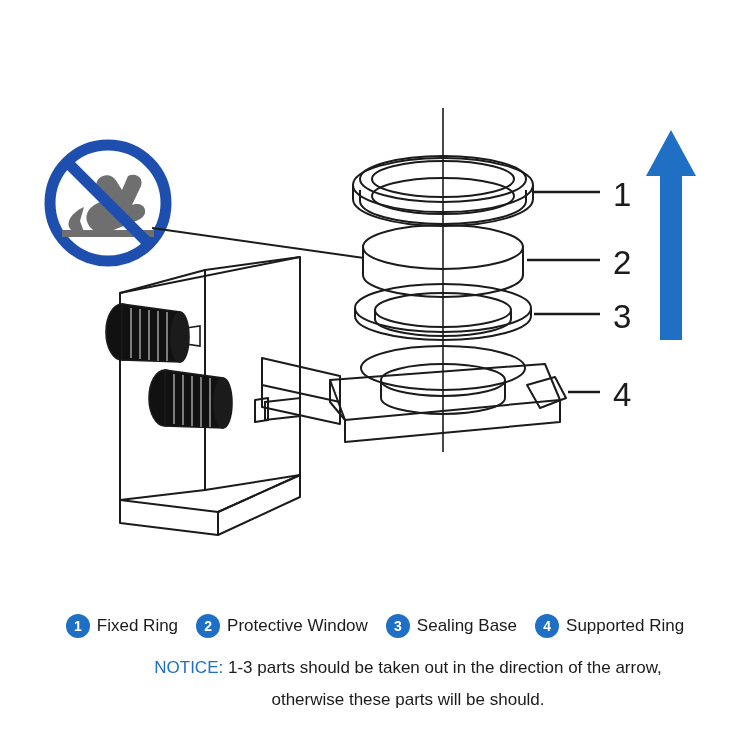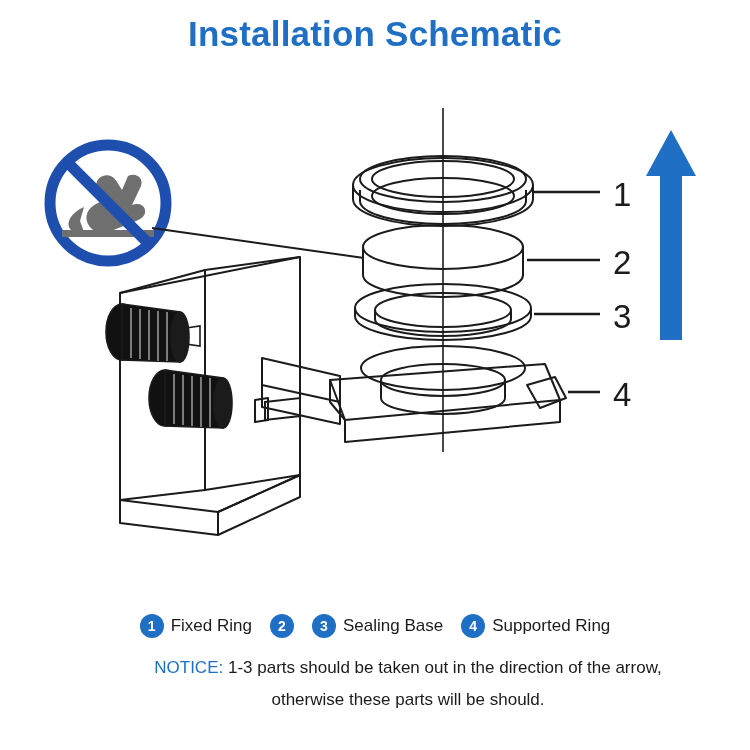--- a/index.html
+++ b/index.html
@@ -92,21 +92,20 @@
   }
   .notice-line2 {
     display: block;
   }
 </style>
 </head>
 <body>
 
 <div id="page">
 
-  <div class="title">Installation Schematic</div>
 
   <div class="drawing">
     <svg width="750" height="500" viewBox="0 0 750 500" xmlns="http://www.w3.org/2000/svg">
 
       <line x1="443" y1="28" x2="443" y2="372" stroke="#1b1b1b" stroke-width="1.6"></line>
 
       <g fill="none" stroke="#1b1b1b" stroke-width="2">
         <ellipse cx="443" cy="105" rx="90" ry="27"></ellipse>
         <ellipse cx="443" cy="99" rx="83" ry="23"></ellipse>
         <ellipse cx="443" cy="99" rx="71" ry="18"></ellipse>
@@ -219,20 +218,21 @@
     </svg>
   </div>
 
   <div class="legend">
     <div class="legend-item">
       <div class="badge">1</div>
       <div class="legend-label">Fixed Ring</div>
     </div>
     <div class="legend-item">
       <div class="badge">2</div>
+      <div class="legend-label">Protective Window</div>
     </div>
     <div class="legend-item">
       <div class="badge">3</div>
       <div class="legend-label">Sealing Base</div>
     </div>
     <div class="legend-item">
       <div class="badge">4</div>
       <div class="legend-label">Supported Ring</div>
     </div>
   </div>

